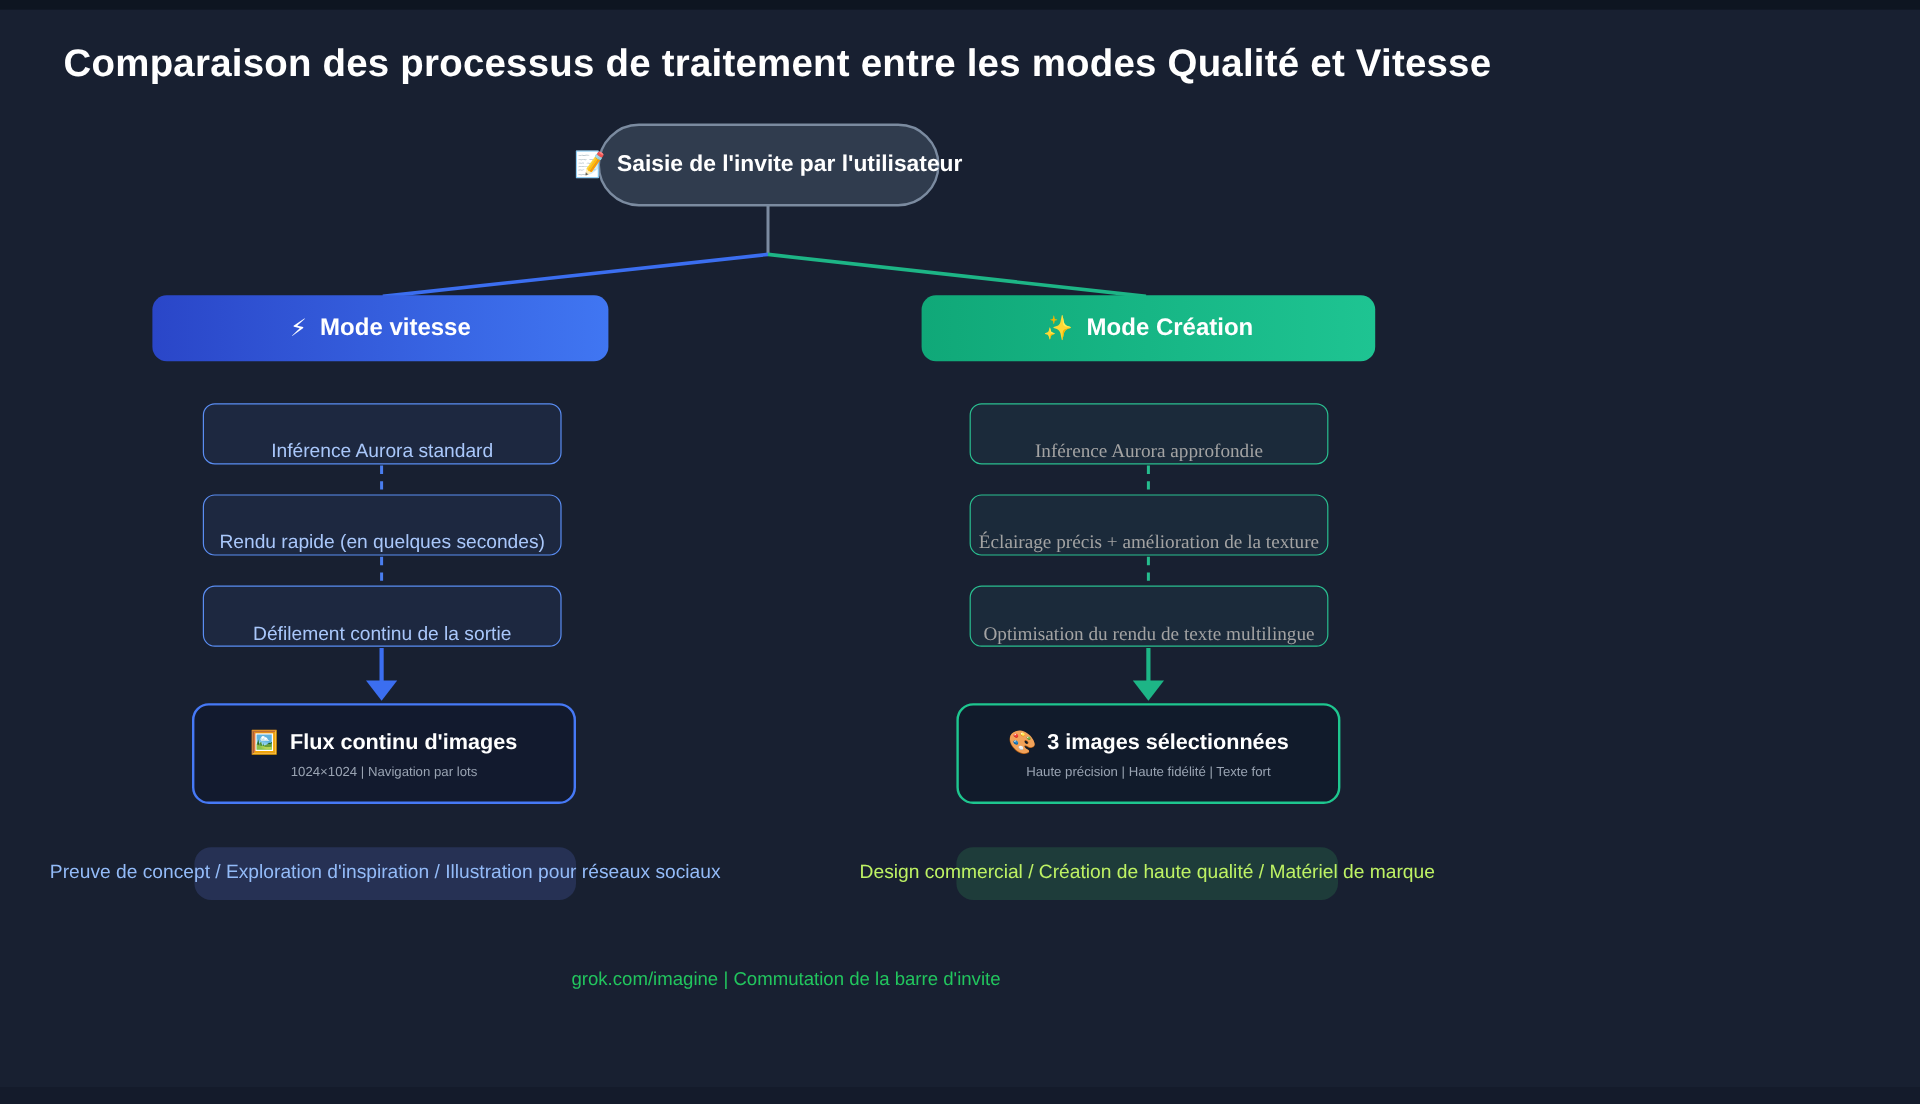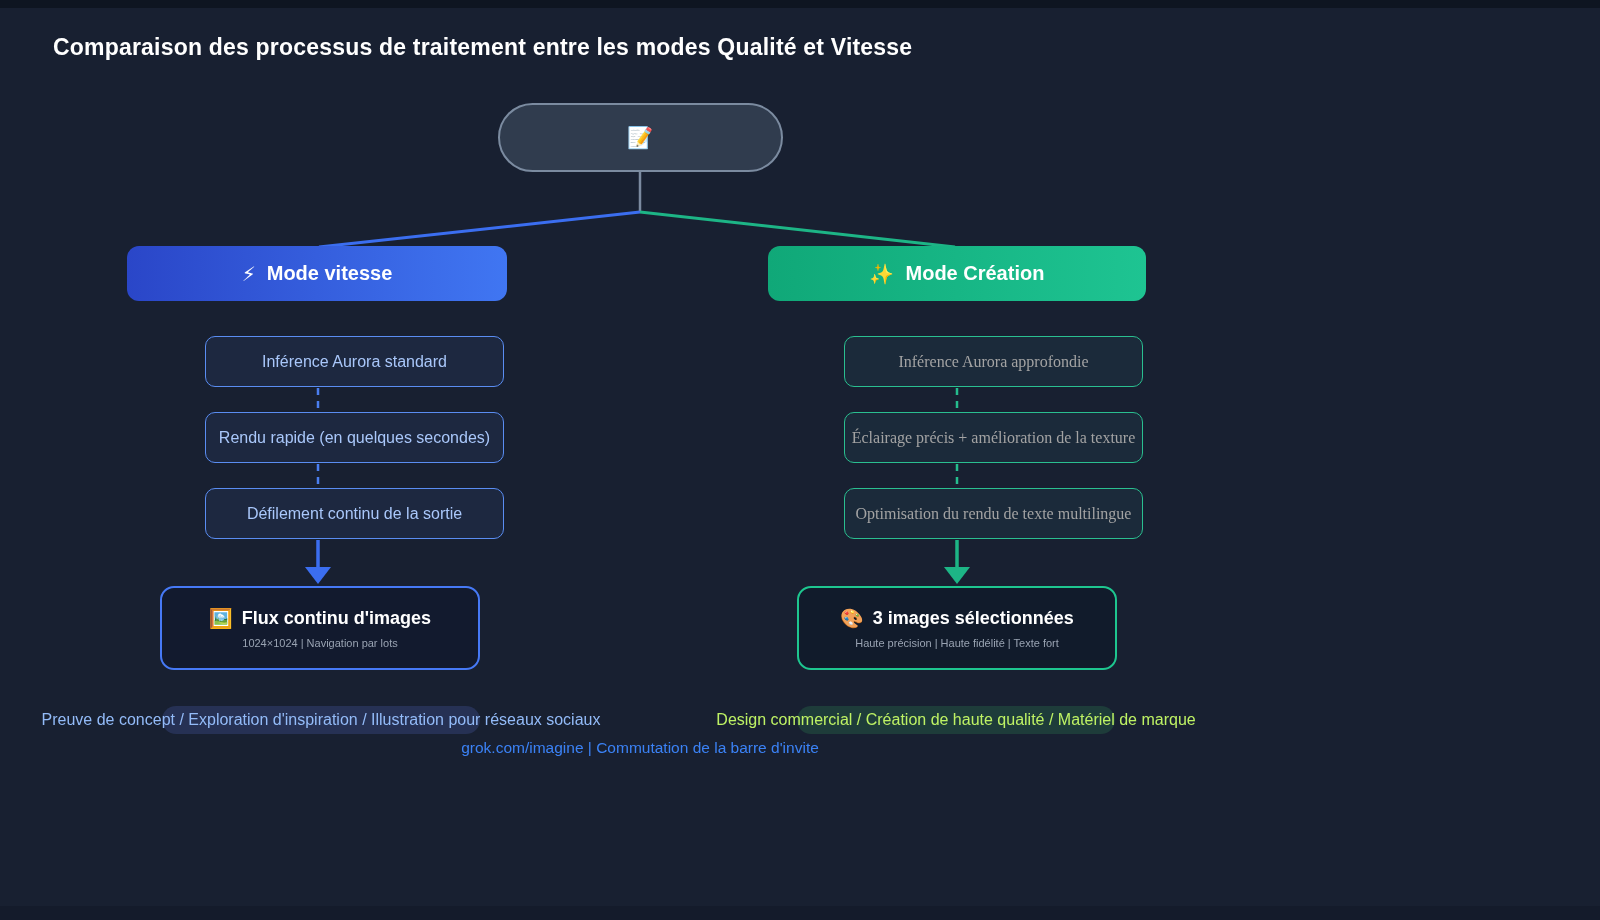--- a/index.html
+++ b/index.html
@@ -8,21 +8,21 @@
     background:#182031;
     font-family:"Liberation Sans","DejaVu Sans",sans-serif;
     -webkit-font-smoothing:antialiased;
   }
   .edge-strip{position:absolute;left:0;width:1600px;pointer-events:none;}
   .edge-strip.top{top:0;height:8px;background:#0e1521;}
   .edge-strip.bottom{bottom:0;height:14px;background:#141b2b;}
 
   .page-title{
     position:absolute;left:53px;top:34px;
-    font-size:23px;font-weight:bold;color:#ffffff;letter-spacing:.2px;
+    font-size:32px;font-weight:bold;color:#ffffff;letter-spacing:.2px;
     white-space:nowrap;
   }
 
   svg.connectors{position:absolute;left:0;top:0;}
 
   
   .root-pill{
     position:absolute;left:498px;top:103px;width:285px;height:69px;
     border-radius:35px;background:#303c4e;border:2px solid #7b8ba0;
     box-sizing:border-box;
@@ -41,22 +41,22 @@
     font-size:20px;font-weight:bold;color:#ffffff;white-space:nowrap;
     box-sizing:border-box;
   }
   .mode-btn .emoji{font-size:20px;font-weight:normal;}
   .mode-btn.speed{left:127px;width:380px;background:linear-gradient(90deg,#2a46c8,#4076f2);}
   .mode-btn.quality{left:768px;width:378px;background:linear-gradient(90deg,#10a878,#1ec492);}
 
   
   .step{
     position:absolute;width:299px;height:51px;border-radius:10px;
-    display:flex;align-items:center;justify-content:center;
-    font-size:16px;white-space:nowrap;box-sizing:border-box;overflow:visible;margin-left:36px;
+    display:flex;align-items:flex-end;justify-content:center;
+    font-size:16px;white-space:nowrap;box-sizing:border-box;overflow:visible;
   }
   .step.speed{left:169px;background:#1d2840;border:1.5px solid #5a8df2;color:#a9c7fa;}
   .step.quality{left:808px;background:#1b2a3a;border:1.5px solid #2abf90;color:#a3a3a3;font-family:Liberation Serif, serif;}
   .step.row1{top:336px;} .step.row2{top:412px;} .step.row3{top:488px;}
 
   
   .result{
     position:absolute;top:586px;width:320px;height:84px;border-radius:14px;
     display:flex;flex-direction:column;align-items:center;justify-content:center;gap:7px;
     box-sizing:border-box;
@@ -65,30 +65,30 @@
   .result.quality{left:797px;background:#111b2b;border:2px solid #1ec68f;}
   .result-title{
     display:flex;align-items:center;gap:9px;white-space:nowrap;
     font-size:18px;font-weight:bold;color:#ffffff;
   }
   .result-title .emoji{font-size:19px;font-weight:normal;}
   .result-sub{font-size:11px;color:#99a3b2;white-space:nowrap;}
 
   
   .usecase{
-    position:absolute;top:706px;width:318px;height:28px;border-radius:14px;
+    position:absolute;top:706px;width:318px;height:44px;border-radius:14px;
     display:flex;align-items:center;justify-content:center;
     font-size:16px;white-space:nowrap;overflow:visible;
   }
   .usecase.speed{left:162px;background:#263154;color:#93bbf8;}
   .usecase.quality{left:797px;background:#1e3c3a;color:#bef264;}
 
   .footer-note{
-    position:absolute;left:0;top:739px;width:1280px;text-align:center;
-    font-size:15.5px;color:#3b82f6;white-space:nowrap;
+    position:absolute;left:0;top:808px;width:1280px;text-align:center;
+    font-size:15.5px;color:#22c55e;white-space:nowrap;padding-left:15px;
   }
 </style>
 </head>
 <body>
 
 <div class="edge-strip top"></div>
 <div class="edge-strip bottom"></div>
 
 <div class="page-title">Comparaison des processus de traitement entre les modes Qualité et Vitesse</div>
 
@@ -109,20 +109,21 @@
   <line x1="318" y1="540" x2="318" y2="569" stroke="#3b6ef0" stroke-width="3.5"></line>
   <polygon points="305,567 331,567 318,584" fill="#3b6ef0"></polygon>
 
   <line x1="957" y1="540" x2="957" y2="569" stroke="#1db586" stroke-width="3.5"></line>
   <polygon points="944,567 970,567 957,584" fill="#1db586"></polygon>
 </svg>
 
 <div class="root-pill">
   <div class="root-label">
     <span class="emoji">📝</span>
+    <span>Saisie de l'invite par l'utilisateur</span>
   </div>
 </div>
 
 <div class="mode-btn speed">
   <span class="emoji">⚡</span>
   <span>Mode vitesse</span>
 </div>
 <div class="mode-btn quality">
   <span class="emoji">✨</span>
   <span>Mode Création</span>

